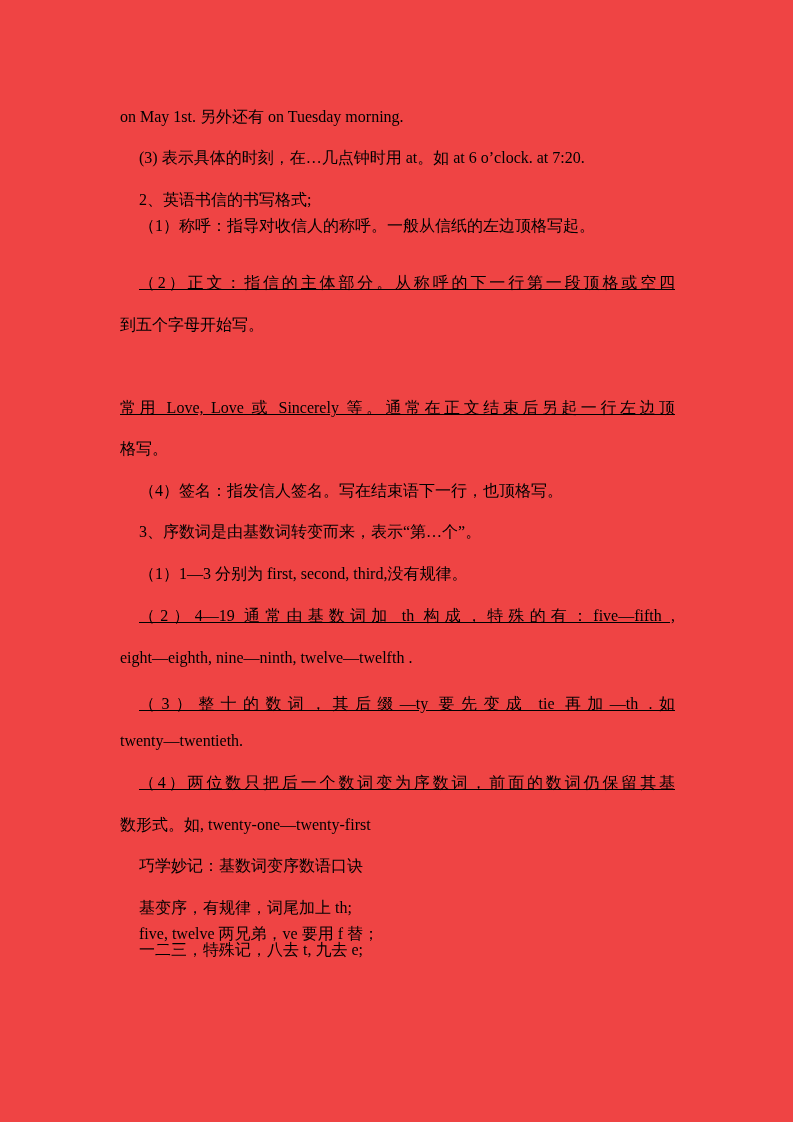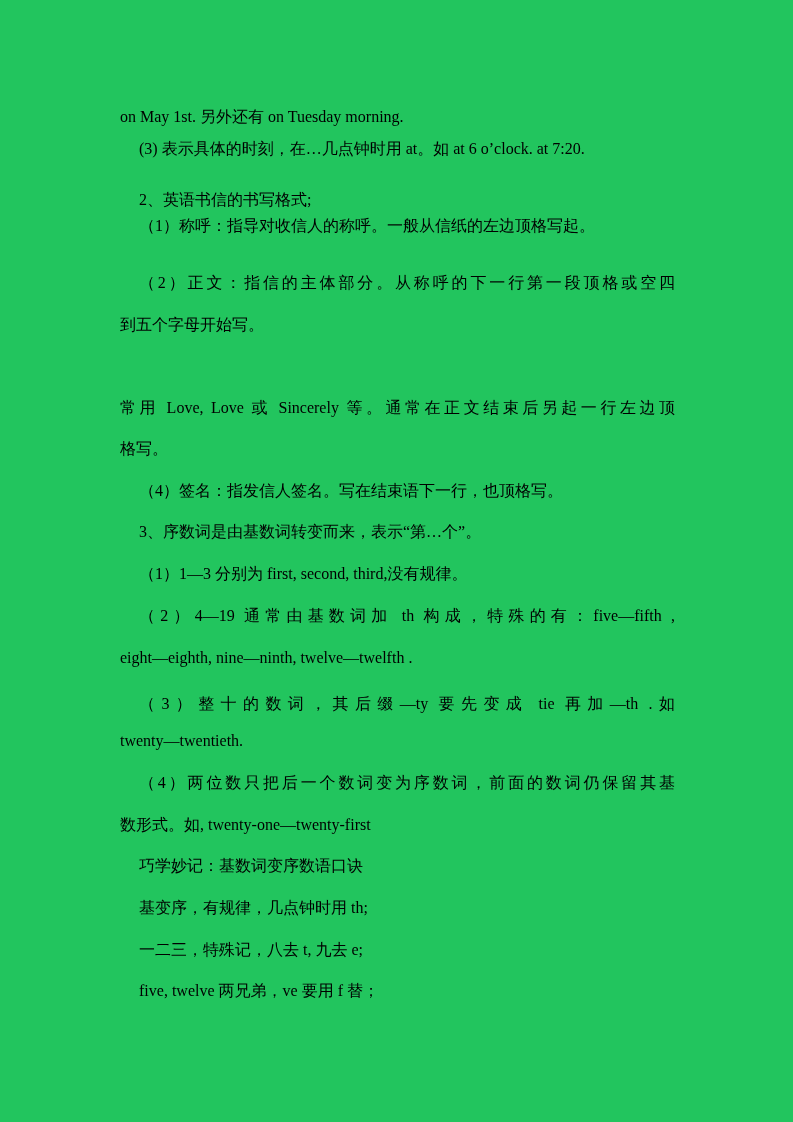--- a/index.html
+++ b/index.html
@@ -14,55 +14,56 @@
       overflow: hidden;
       font-family: "Liberation Serif", "DejaVu Serif", serif;
       color: #000000;
     }
     .page {
       position: absolute;
       left: 0;
       top: 0;
       width: 793px;
       height: 1122px;
-      background: #22c55e;
+      background: #ef4444;
     }
     .line {
       position: absolute;
       left: 120px;
       width: 555px;
       font-size: 16px;
       line-height: 20px;
       white-space: nowrap;
     }
     .indent { left: 139px; width: 536px; }
     .justify {
       white-space: normal;
       text-align: justify;
       text-align-last: justify;
+      text-decoration: underline;
     }
   </style>
 </head>
 <body>
 
 <div class="page">
   <div class="line" style="top:107px">on May 1st.  另外还有 on Tuesday morning.</div>
-  <div class="line indent" style="top:139px">(3)  表示具体的时刻，在…几点钟时用 at。如  at 6 o’clock. at 7:20.</div>
+  <div class="line indent" style="top:148px">(3)  表示具体的时刻，在…几点钟时用 at。如  at 6 o’clock. at 7:20.</div>
   <div class="line indent" style="top:190px">2、英语书信的书写格式;</div>
   <div class="line indent" style="top:216px">（1）称呼：指导对收信人的称呼。一般从信纸的左边顶格写起。</div>
   <div class="line indent justify" style="top:273px">（2）正文：指信的主体部分。从称呼的下一行第一段顶格或空四</div>
   <div class="line" style="top:315px">到五个字母开始写。</div>
   <div class="line justify" style="top:398px">常用 Love, Love 或 Sincerely 等。通常在正文结束后另起一行左边顶</div>
   <div class="line" style="top:439px">格写。</div>
   <div class="line indent" style="top:481px">（4）签名：指发信人签名。写在结束语下一行，也顶格写。</div>
   <div class="line indent" style="top:522px">3、序数词是由基数词转变而来，表示“第…个”。</div>
   <div class="line indent" style="top:564px">（1）1—3  分别为 first, second, third,没有规律。</div>
   <div class="line indent justify" style="top:606px">（2）4—19 通常由基数词加 th 构成，特殊的有：five—fifth ,</div>
   <div class="line" style="top:648px">eight—eighth, nine—ninth, twelve—twelfth .</div>
   <div class="line indent justify" style="top:694px">（3）整十的数词，其后缀—ty 要先变成 tie 再加—th .如</div>
   <div class="line" style="top:731px">twenty—twentieth.</div>
   <div class="line indent justify" style="top:773px">（4）两位数只把后一个数词变为序数词，前面的数词仍保留其基</div>
   <div class="line" style="top:815px">数形式。如, twenty-one—twenty-first</div>
   <div class="line indent" style="top:856px">巧学妙记：基数词变序数语口诀</div>
-  <div class="line indent" style="top:898px">基变序，有规律，几点钟时用 th;</div>
+  <div class="line indent" style="top:898px">基变序，有规律，词尾加上 th;</div>
   <div class="line indent" style="top:940px">一二三，特殊记，八去 t,  九去 e;</div>
-  <div class="line indent" style="top:981px">five, twelve 两兄弟，ve 要用 f  替；</div>
+  <div class="line indent" style="top:924px">five, twelve 两兄弟，ve 要用 f  替；</div>
 </div>
 
 </body></html>

